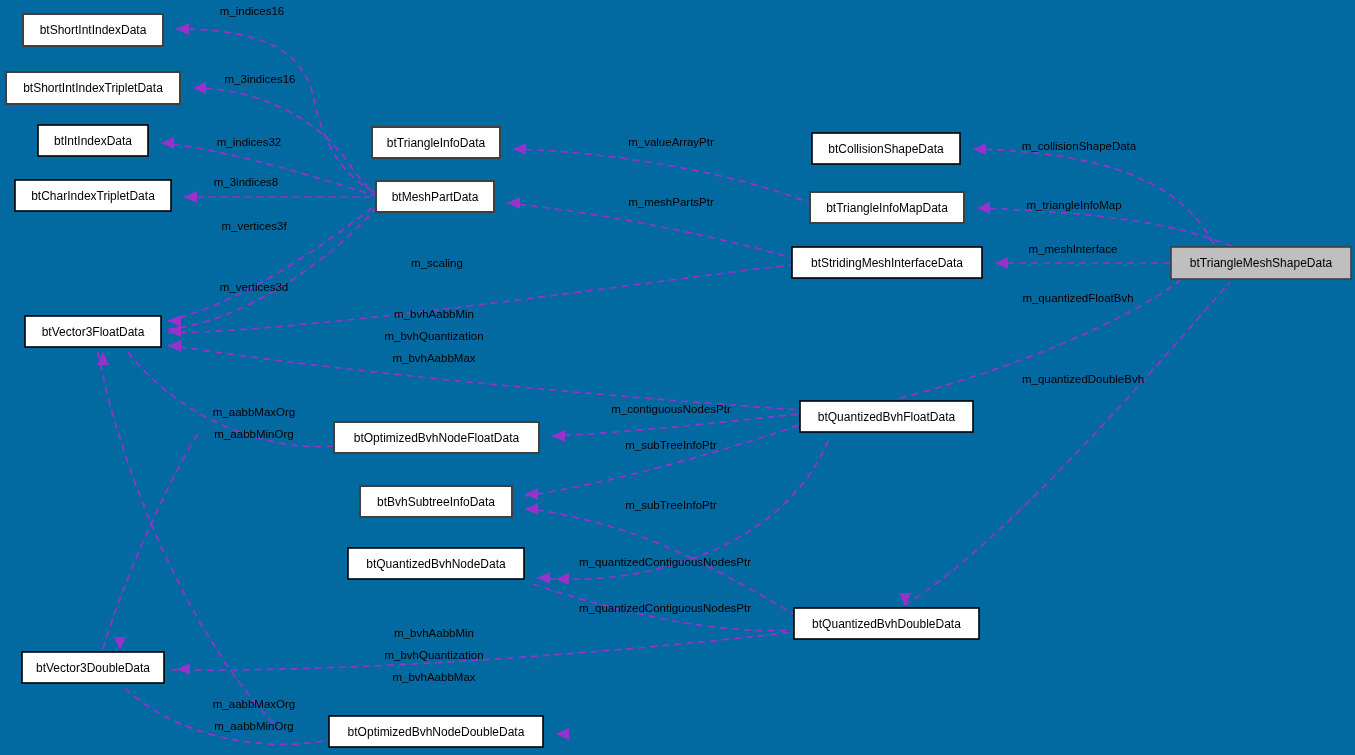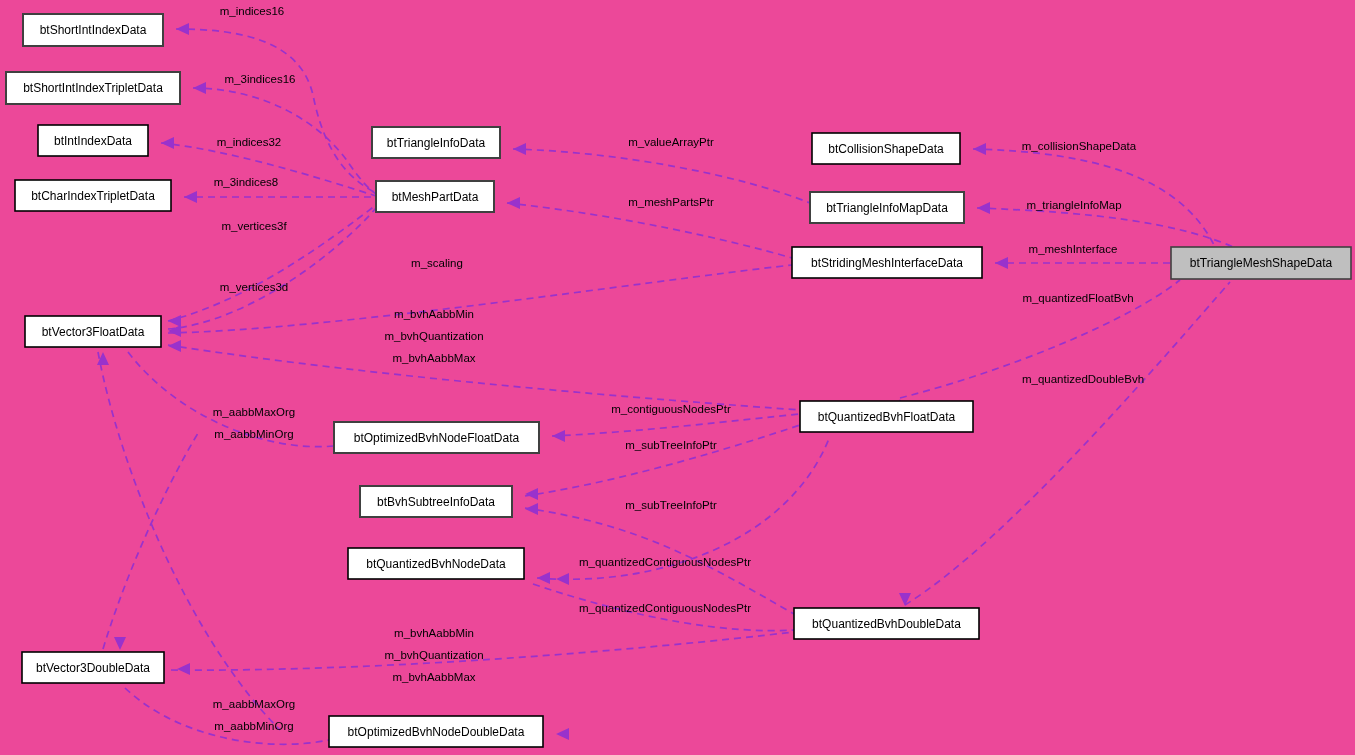--- a/index.html
+++ b/index.html
@@ -4,21 +4,21 @@
 <style>
   html, body {
     margin: 0;
     padding: 0;
     background: #ffffff;
   }
   #canvas-wrap {
     position: relative;
     width: 1355px;
     height: 755px;
-    background: #ec4899;
+    background: #0369a1;
     overflow: hidden;
     font-family: "Liberation Sans", sans-serif;
   }
   svg#diagram {
     position: absolute;
     top: 0;
     left: 0;
     width: 1355px;
     height: 755px;
   }

